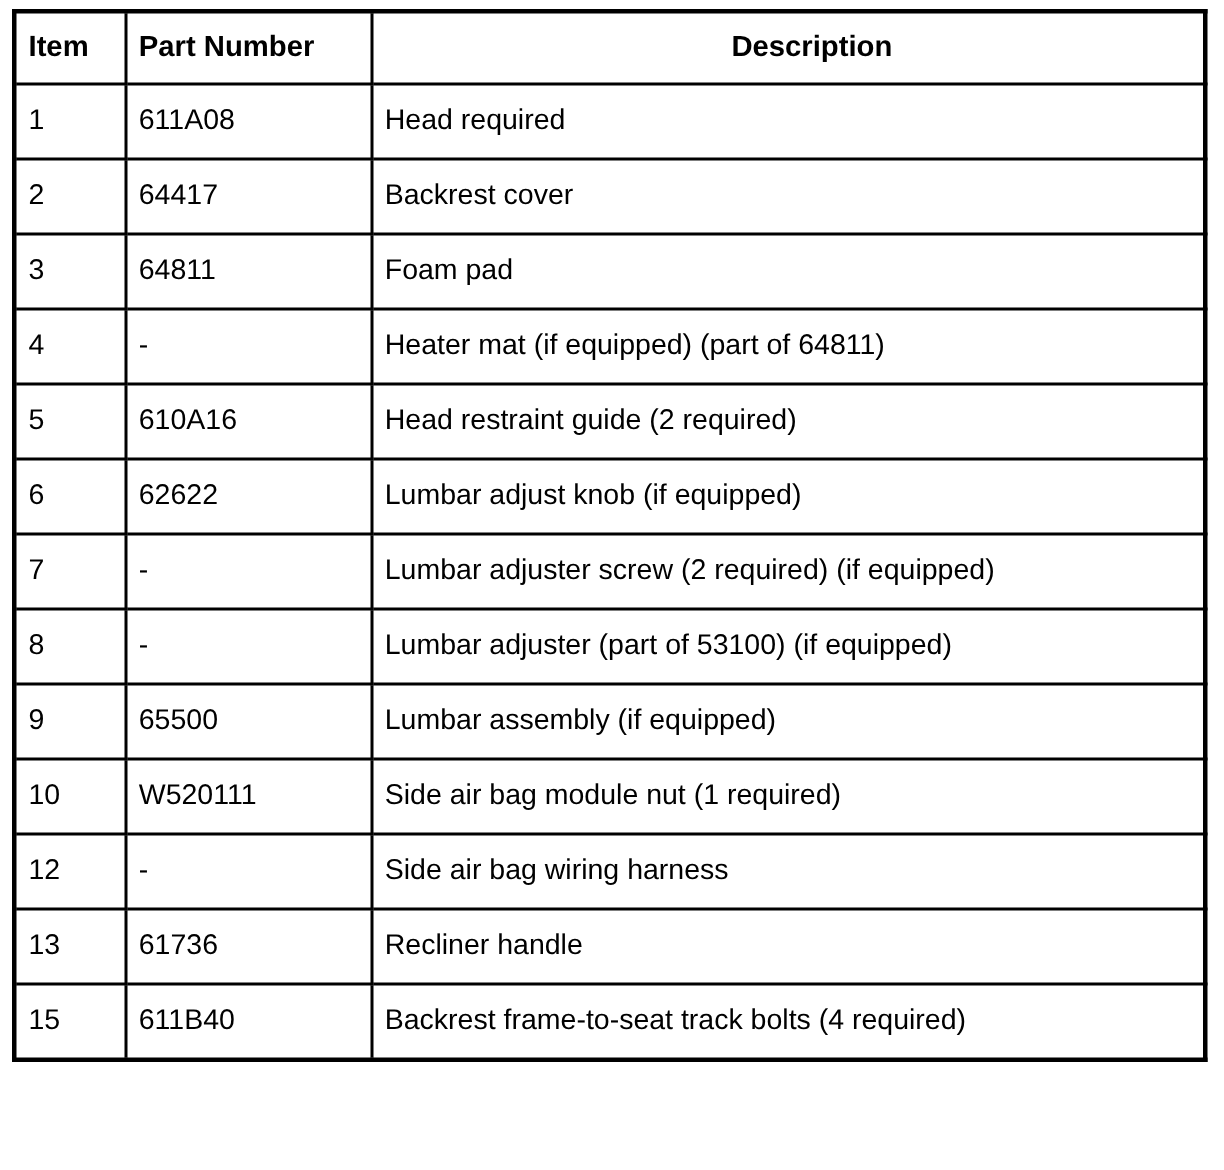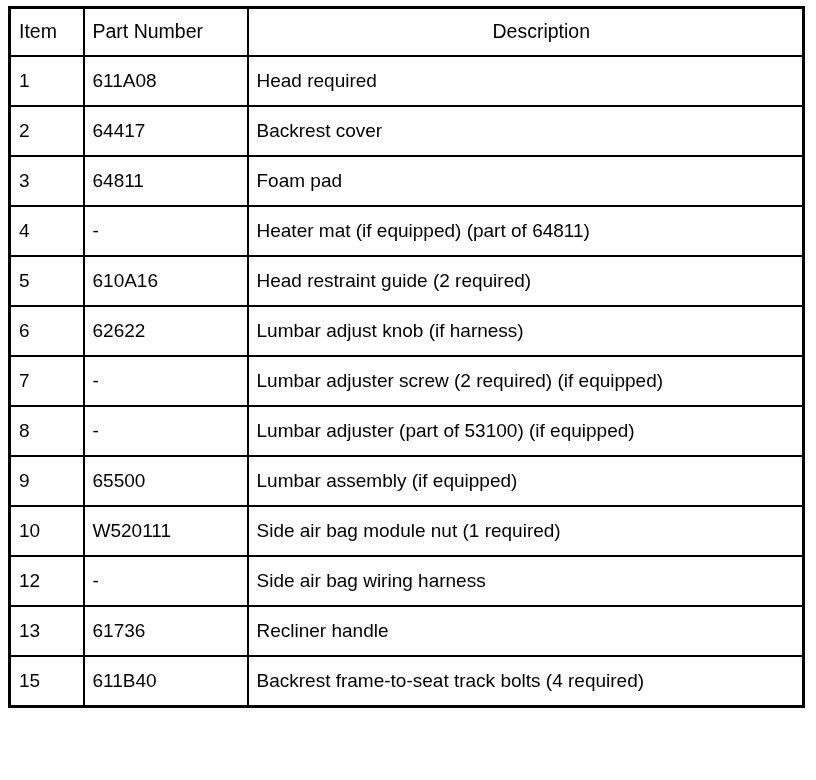--- a/index.html
+++ b/index.html
@@ -36,21 +36,21 @@
     padding: 0 8px;
     height: 48px;
     font-size: 19px;
     line-height: 1.1;
     vertical-align: middle;
     text-align: left;
     white-space: nowrap;
     overflow: hidden;
   }
   table.parts-table thead th {
-    font-weight: normal;
+    font-weight: bold;
     height: 46px;
     font-size: 19.5px;
   }
   table.parts-table thead th.th-desc {
     text-align: center;
     padding-left: 40px;
   }
   table.parts-table tbody td {
     font-weight: normal;
   }
@@ -97,21 +97,21 @@
         <td>Heater mat (if equipped) (part of 64811)</td>
       </tr>
       <tr>
         <td>5</td>
         <td>610A16</td>
         <td>Head restraint guide (2 required)</td>
       </tr>
       <tr>
         <td>6</td>
         <td>62622</td>
-        <td>Lumbar adjust knob (if harness)</td>
+        <td>Lumbar adjust knob (if equipped)</td>
       </tr>
       <tr>
         <td>7</td>
         <td>-</td>
         <td>Lumbar adjuster screw (2 required) (if equipped)</td>
       </tr>
       <tr>
         <td>8</td>
         <td>-</td>
         <td>Lumbar adjuster (part of 53100) (if equipped)</td>

